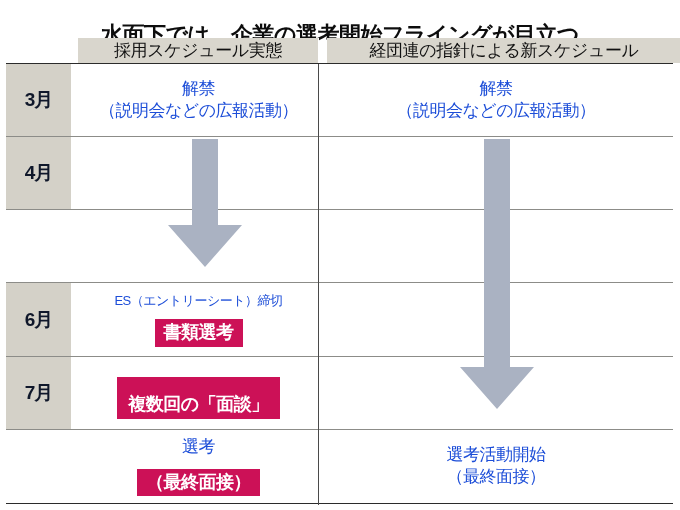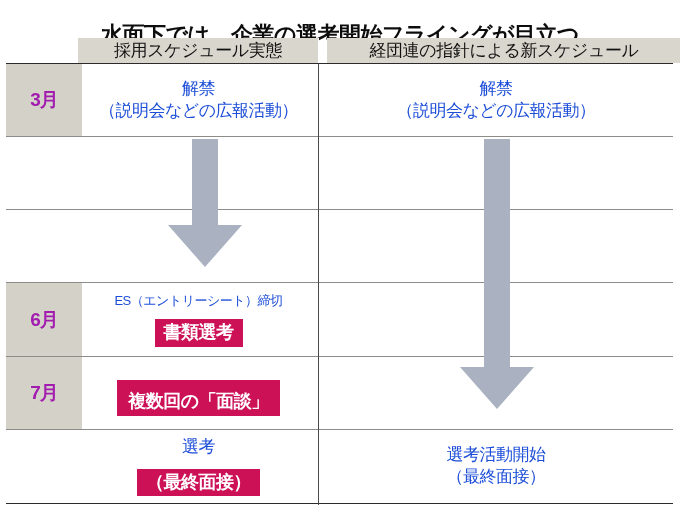--- a/index.html
+++ b/index.html
@@ -105,29 +105,29 @@
     height: 73.16px;
     box-sizing: border-box;
     border-bottom: 1px solid #8c8c88;
   }
   .row.last { border-bottom: none; }
 
   .cell-month {
     position: absolute;
     left: 0;
     top: 0;
-    width: 76px;
+    width: 65px;
     height: 100%;
     background: #d4d1c8;
     display: flex;
     align-items: center;
     justify-content: center;
     font-size: 19px;
     font-weight: bold;
-    color: #a21caf;
+    color: #0f172a;
     letter-spacing: -1px;
     box-sizing: border-box;
   }
 
   .cell-left, .cell-right {
     position: absolute;
     top: 0;
     height: 100%;
     background: transparent;
     display: flex;
@@ -164,21 +164,21 @@
     background: #cc1157;
     color: #ffffff;
     font-size: 18px;
     font-weight: bold;
     letter-spacing: -0.5px;
     padding: 2px 9px 3px 9px;
     line-height: 1.26;
     white-space: nowrap;
     margin-top: 10px;
   }
-  .badge.wide { padding: 10px 11px 3px 11px; }
+  .badge.wide { padding: 16px 11px 3px 11px; }
 
   
   .arrow {
     position: absolute;
     z-index: 2;
     pointer-events: none;
   }
   .arrow svg { display: block; }
 </style>
 </head>
@@ -218,20 +218,21 @@
           <div class="line">解禁</div>
           <div class="line">（説明会などの広報活動）</div>
         </div>
         <div class="cell-right">
           <div class="line">解禁</div>
           <div class="line">（説明会などの広報活動）</div>
         </div>
       </div>
 
       <div class="row">
+        <div class="cell-month">4月</div>
         <div class="cell-left"></div>
         <div class="cell-right"></div>
       </div>
 
       <div class="row">
         <div class="cell-left"></div>
         <div class="cell-right"></div>
       </div>
 
       <div class="row">

